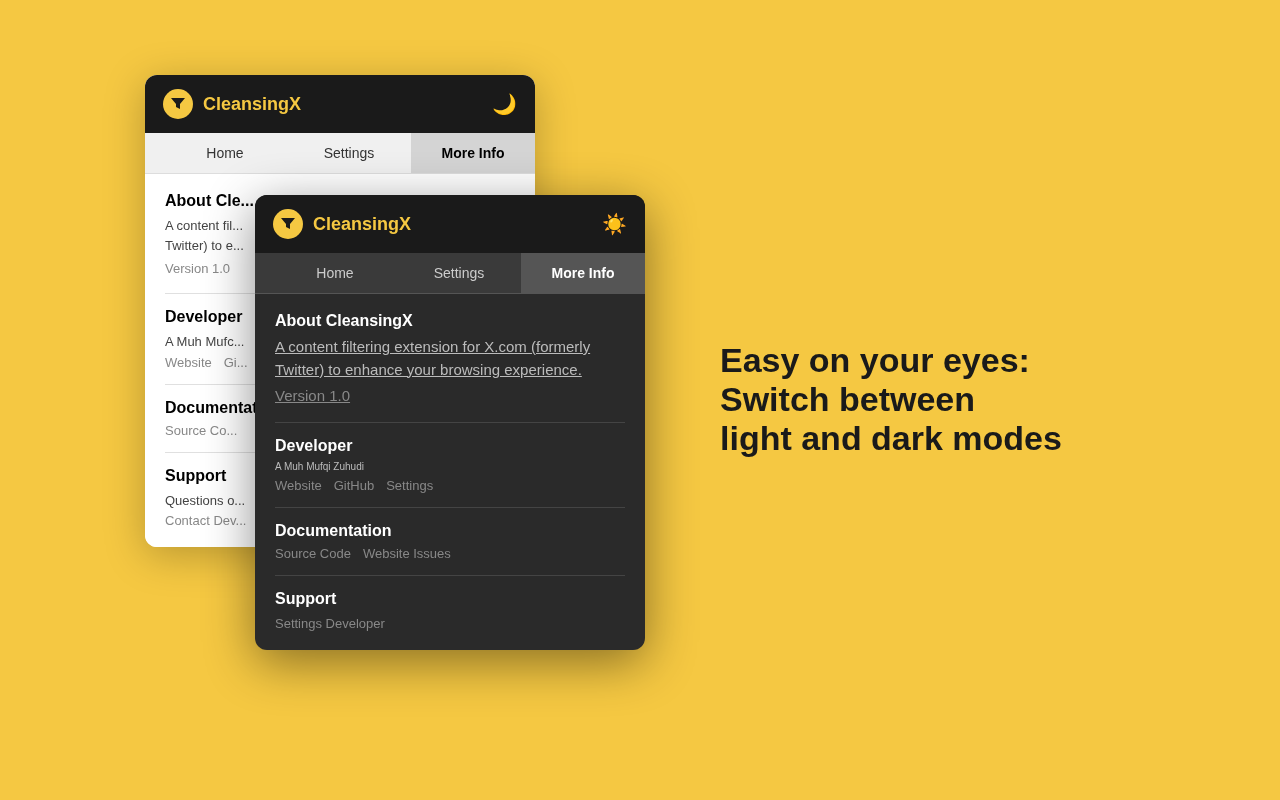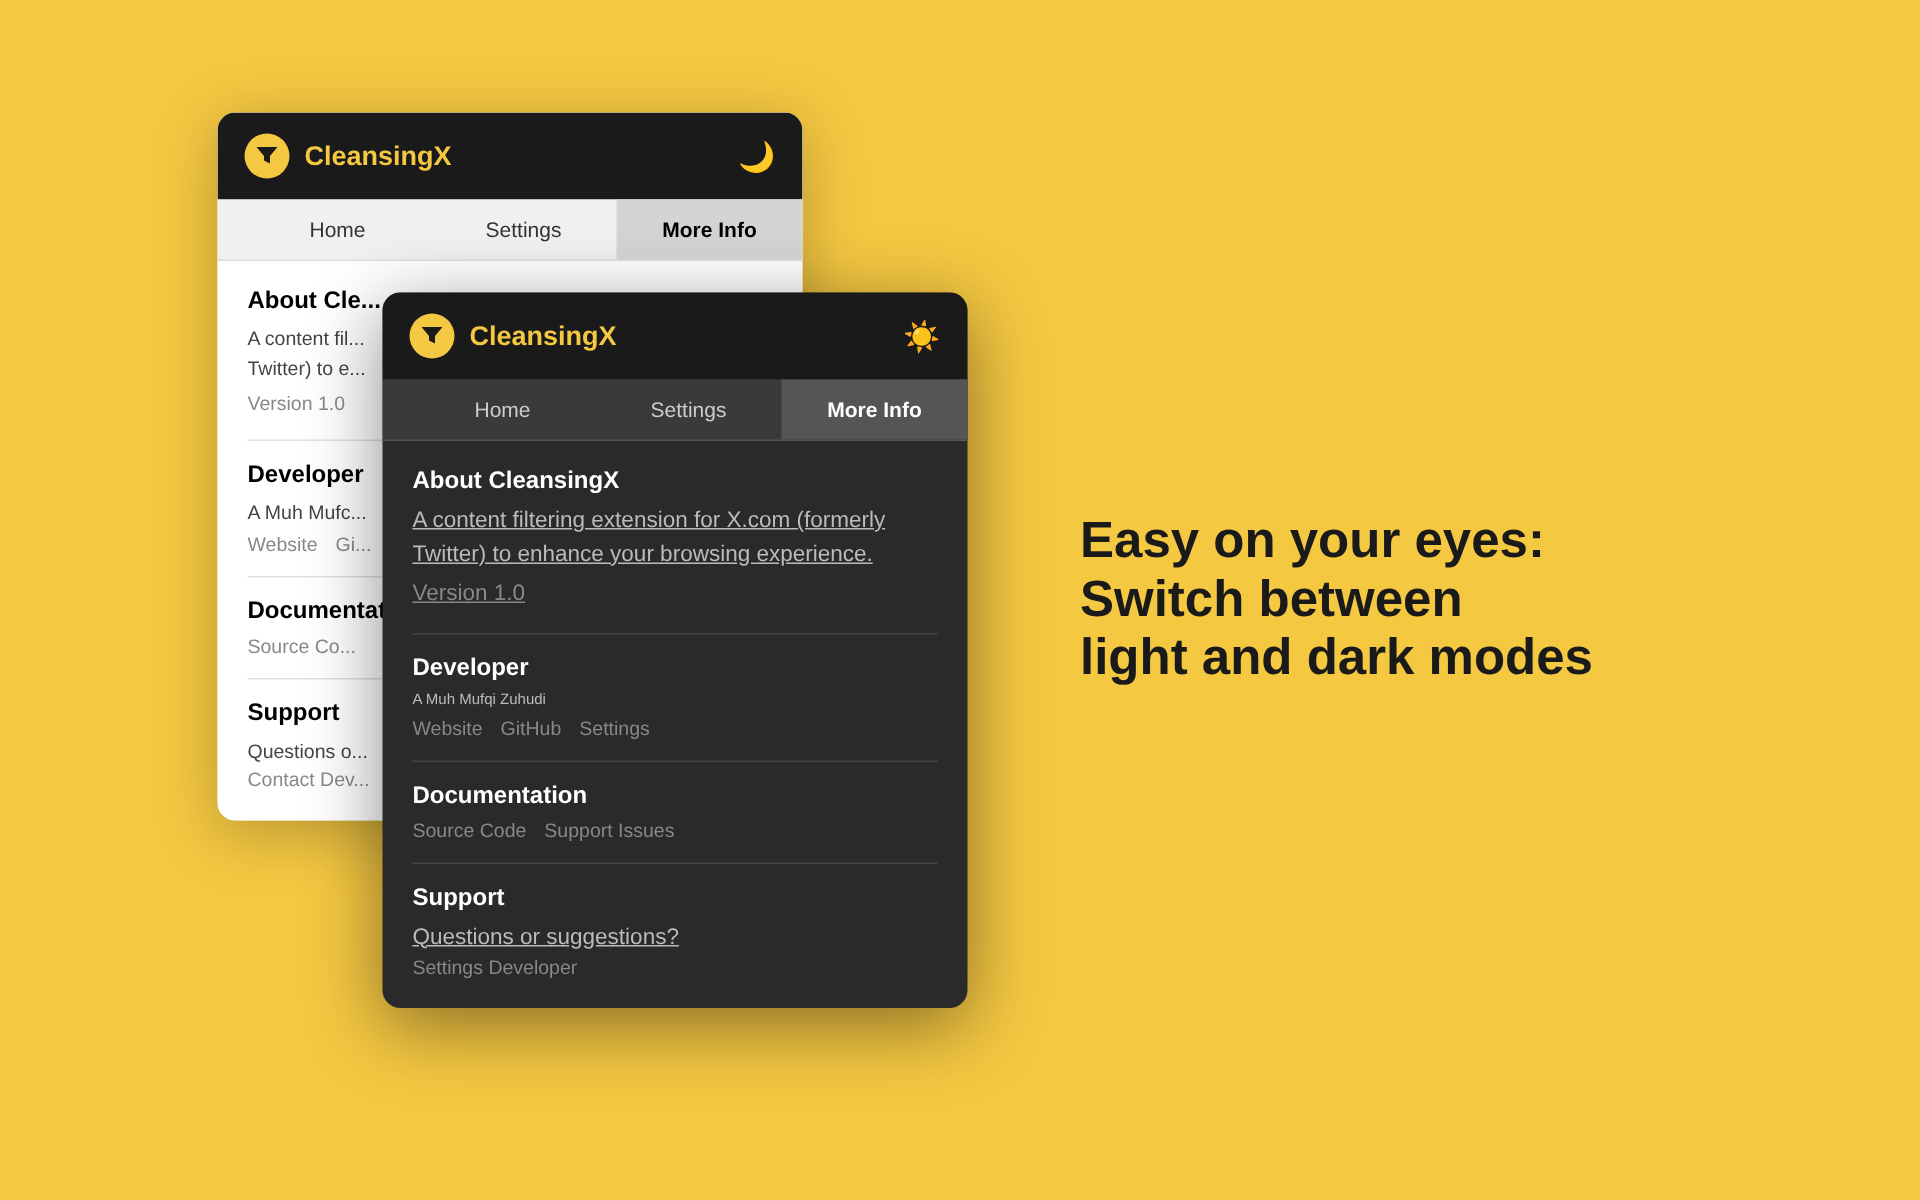--- a/index.html
+++ b/index.html
@@ -340,25 +340,24 @@
       <div class="developer-name">A Muh Mufqi Zuhudi</div>
       <div class="links">
         <span class="link">Website</span>
         <span class="link">GitHub</span>
         <span class="link">Settings</span>
       </div>
       <hr class="divider">
       <div class="section-title">Documentation</div>
       <div class="links">
         <span class="link">Source Code</span>
-        <span class="link">Support Issues</span>
+        <span class="link">Website Issues</span>
       </div>
       <hr class="divider">
       <div class="section-title">Support</div>
-      <div class="section-text">Questions or suggestions?</div>
       <span class="link">Settings Developer</span>
     </div>
   </div>
 </div>
 
 <div class="tagline">
   <div class="tagline-text">
     <span>Easy on your eyes:</span><br>
     <span>Switch between</span><br>
     <span class="light-text">light and dark modes</span>

